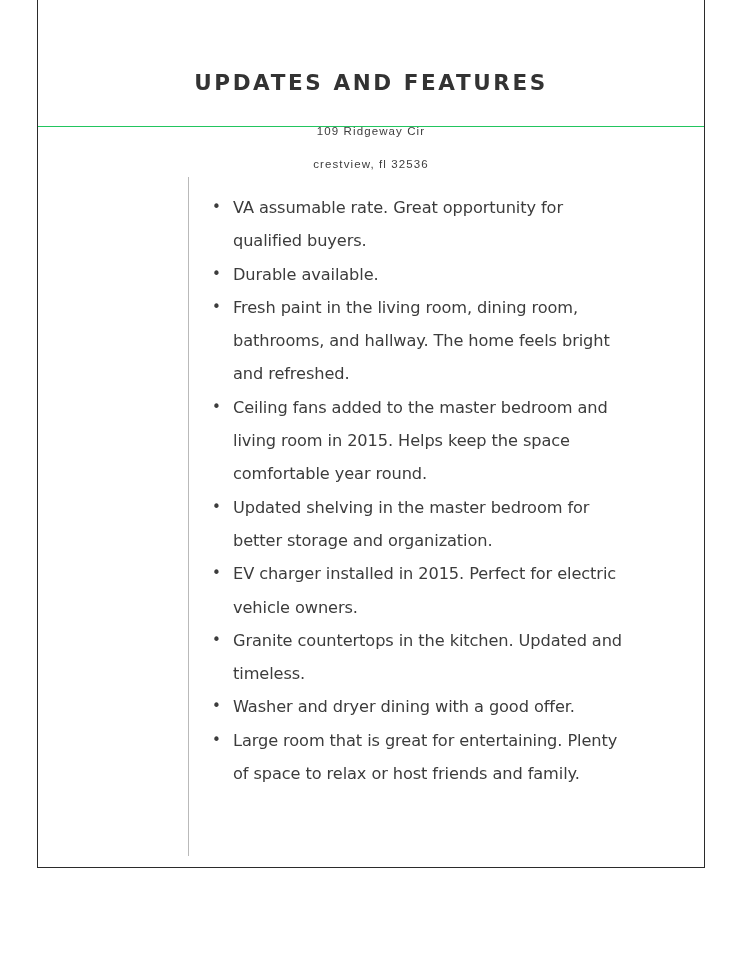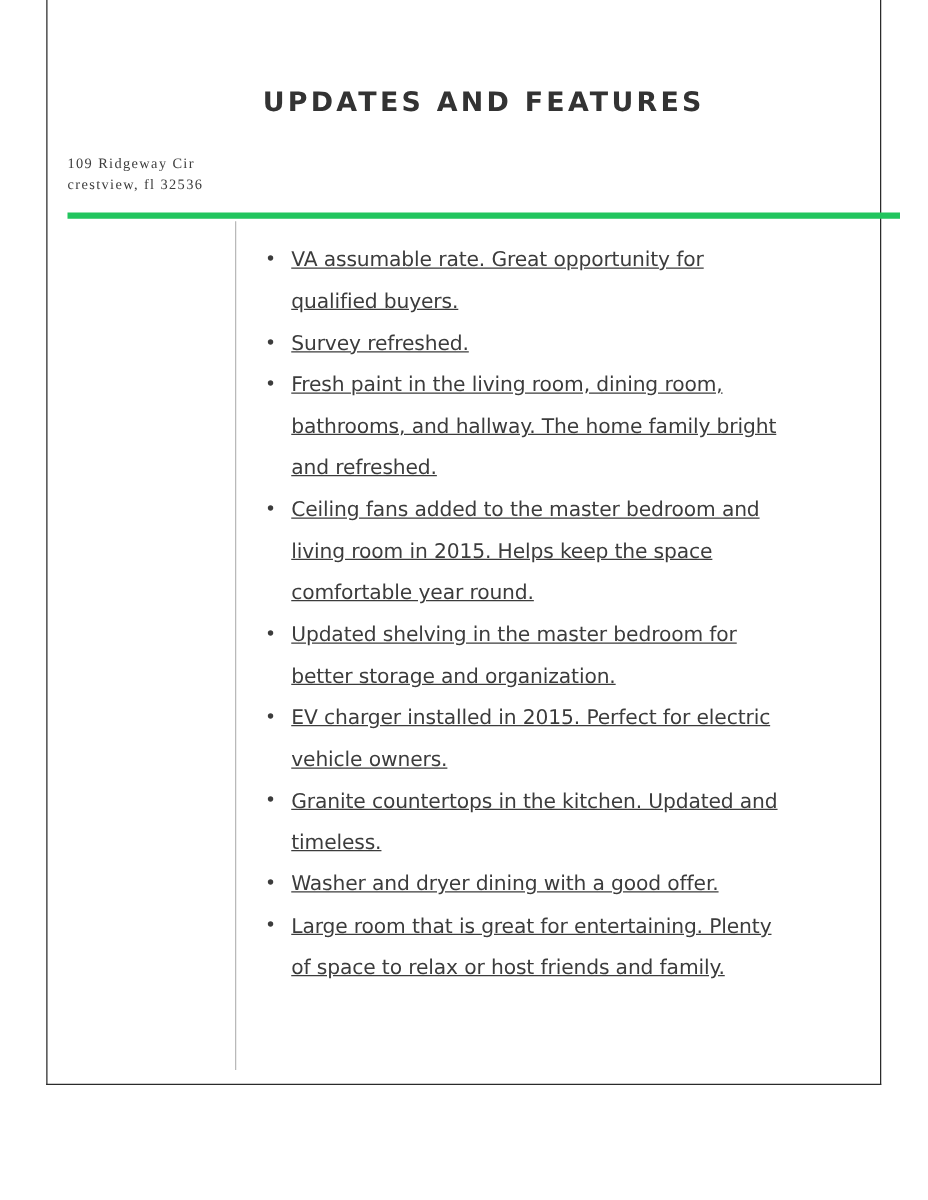--- a/index.html
+++ b/index.html
@@ -32,51 +32,51 @@
     height: 868px;
     border-left: 1px solid #2b2b2b;
     border-right: 1px solid #2b2b2b;
     border-bottom: 1px solid #2b2b2b;
     box-sizing: border-box;
     background: #ffffff;
   }
 
   .header {
     position: absolute;
-    left: 16px;
+    left: 0;
     top: 0;
     width: 100%;
-    height: 175px;
-    border-bottom: 5px solid #22c55e;
+    height: 127px;
+    border-bottom: 1px solid #22c55e;
     box-sizing: border-box;
   }
 
   .doc-title {
     margin: 0;
     padding-top: 72px;
     text-align: center;
     font-family: "DejaVu Sans", sans-serif;
     font-size: 21.5px;
     font-weight: 700;
     letter-spacing: 2.6px;
     color: #333333;
     text-transform: uppercase;
     line-height: 1;
   }
 
   .addr {
-    text-align: left;
-    font-family: Liberation Serif, serif;
+    text-align: center;
+    font-family: Liberation Sans, sans-serif;
     font-size: 11.5px;
     letter-spacing: 1.1px;
     color: #3d3d3d;
     line-height: 1.45;
   }
   .addr .line1 { margin-top: 29px; }
-  .addr .line2 { margin-top: 1px; }
+  .addr .line2 { margin-top: 17px; }
 
   .body-area {
     position: absolute;
     left: 0;
     top: 161px;
     width: 100%;
     bottom: 0;
   }
 
   
@@ -113,21 +113,20 @@
     position: absolute;
     left: 6px;
     top: 0;
     font-size: 15px;
     line-height: 33.3px;
     color: #3c3c3c;
   }
 
   .list li .text {
     display: block;
-    text-decoration: underline;
   }
 </style>
 </head>
 <body>
 
 <div class="page">
   <div class="sheet">
 
     <div class="header">
       <h1 class="doc-title">UPDATES AND FEATURES</h1>
@@ -139,25 +138,25 @@
 
     <div class="body-area">
       <div class="vrule"></div>
       <ul class="list">
         <li>
           <span class="bullet">•</span>
           <span class="text">VA assumable rate. Great opportunity for qualified buyers.</span>
         </li>
         <li>
           <span class="bullet">•</span>
-          <span class="text">Survey refreshed.</span>
+          <span class="text">Durable available.</span>
         </li>
         <li>
           <span class="bullet">•</span>
-          <span class="text">Fresh paint in the living room, dining room, bathrooms, and hallway. The home family bright and refreshed.</span>
+          <span class="text">Fresh paint in the living room, dining room, bathrooms, and hallway. The home feels bright and refreshed.</span>
         </li>
         <li>
           <span class="bullet">•</span>
           <span class="text">Ceiling fans added to the master bedroom and living room in 2015. Helps keep the space comfortable year round.</span>
         </li>
         <li>
           <span class="bullet">•</span>
           <span class="text">Updated shelving in the master bedroom for better storage and organization.</span>
         </li>
         <li>

